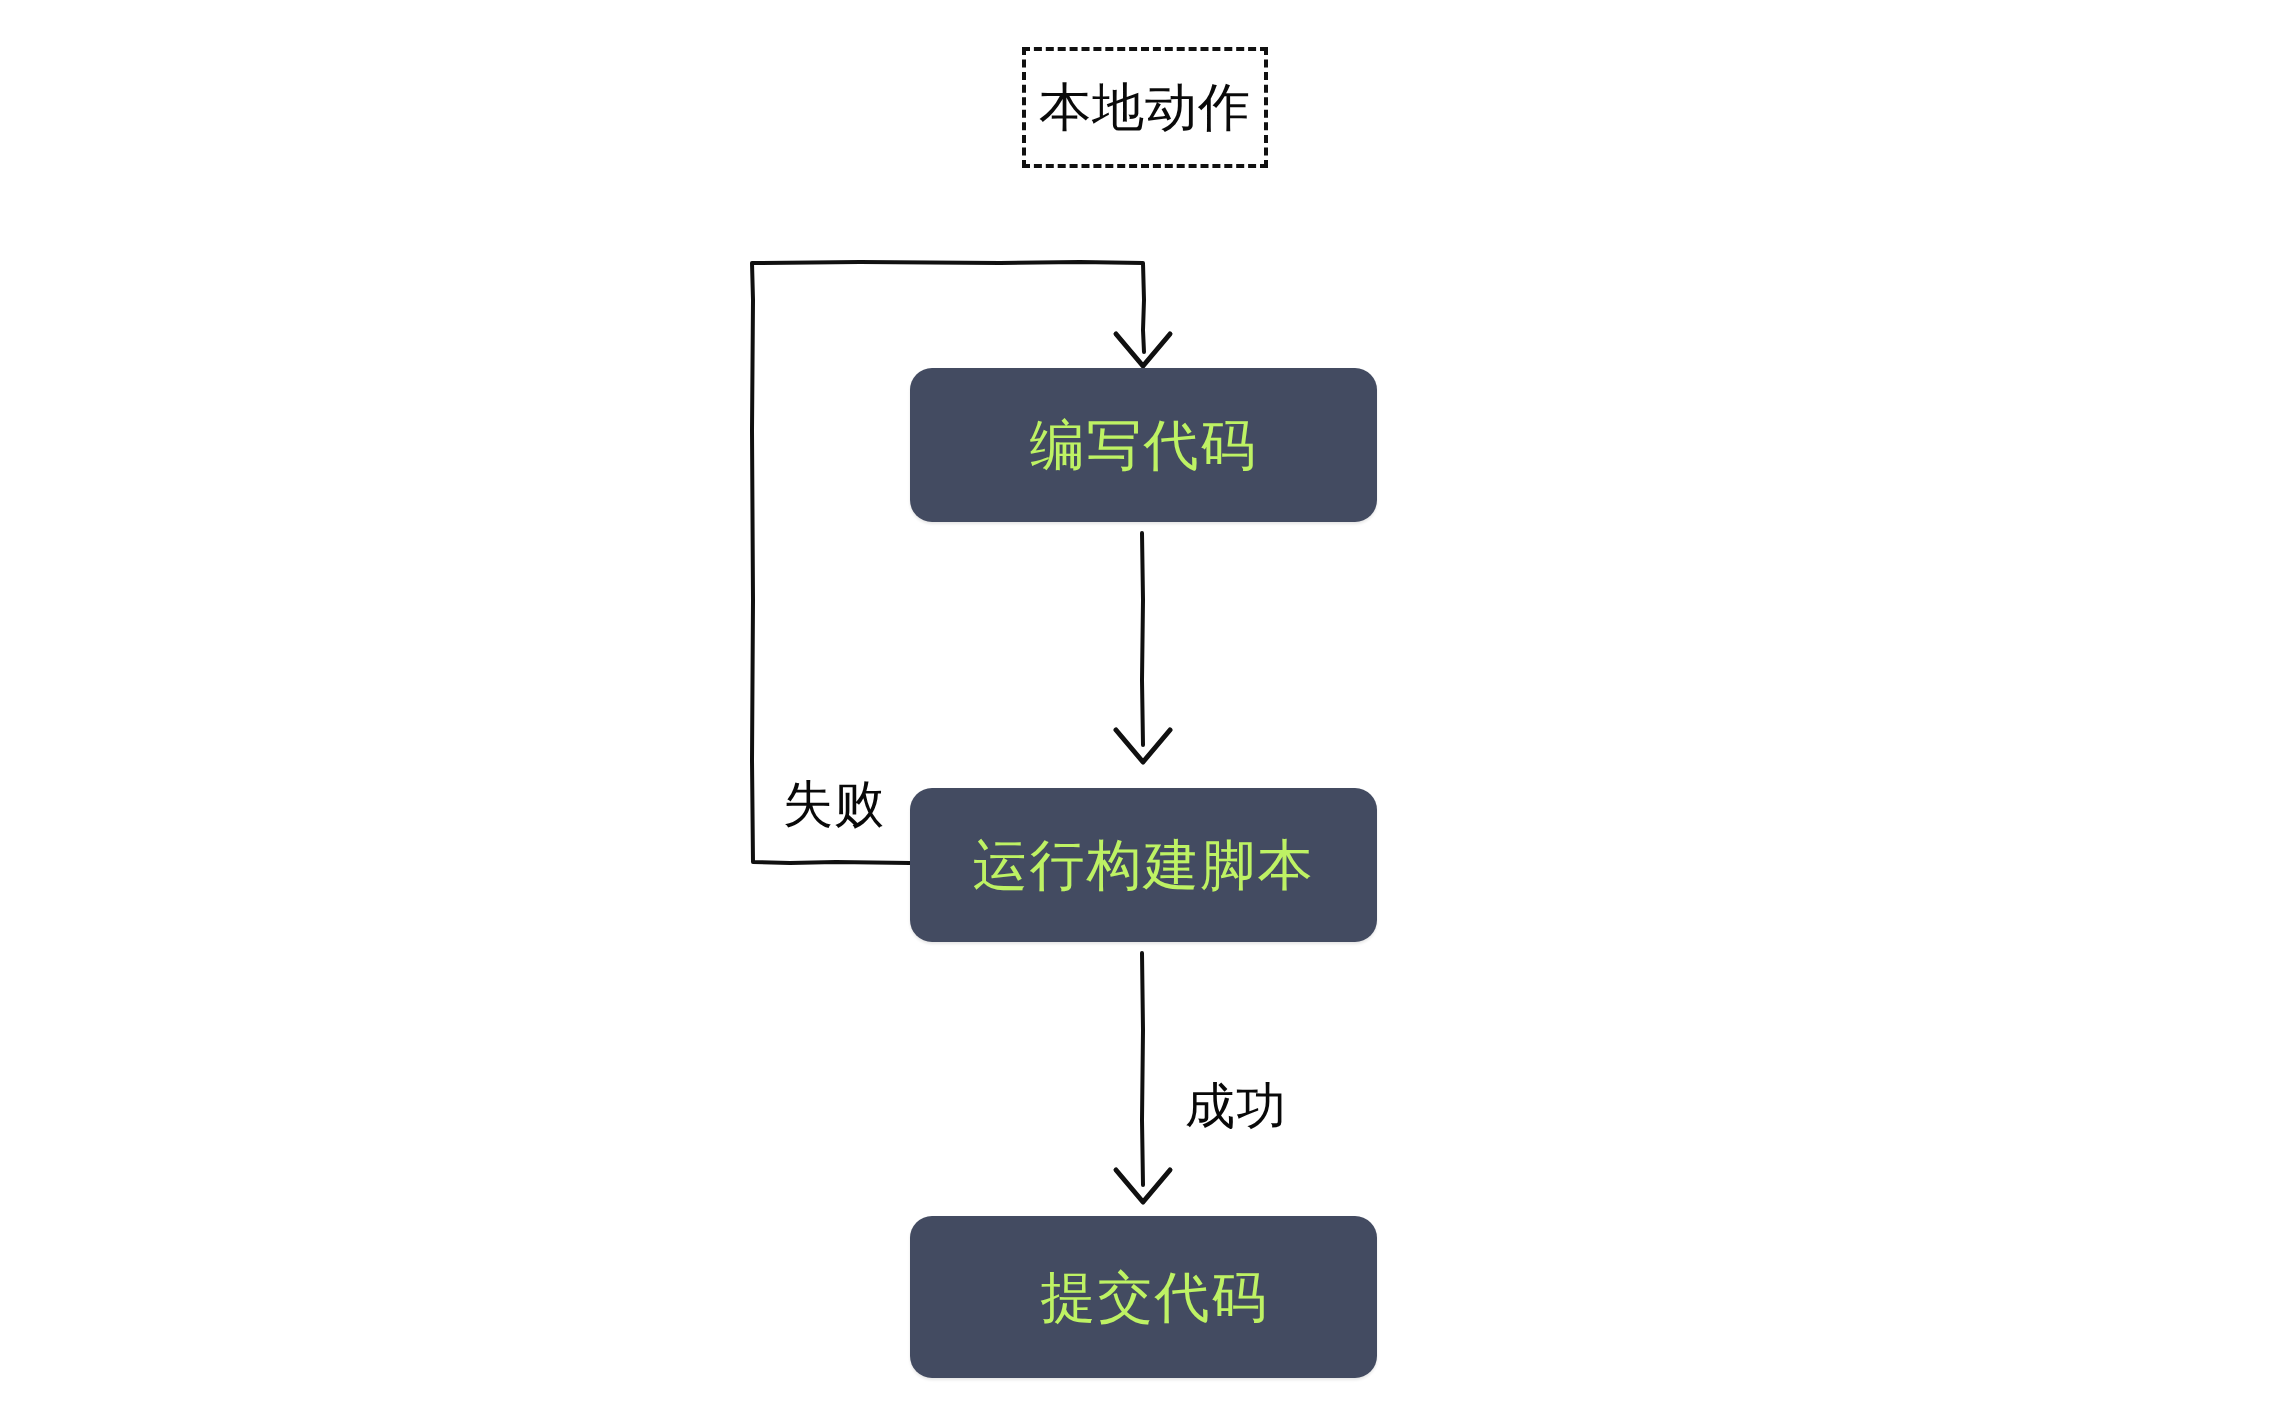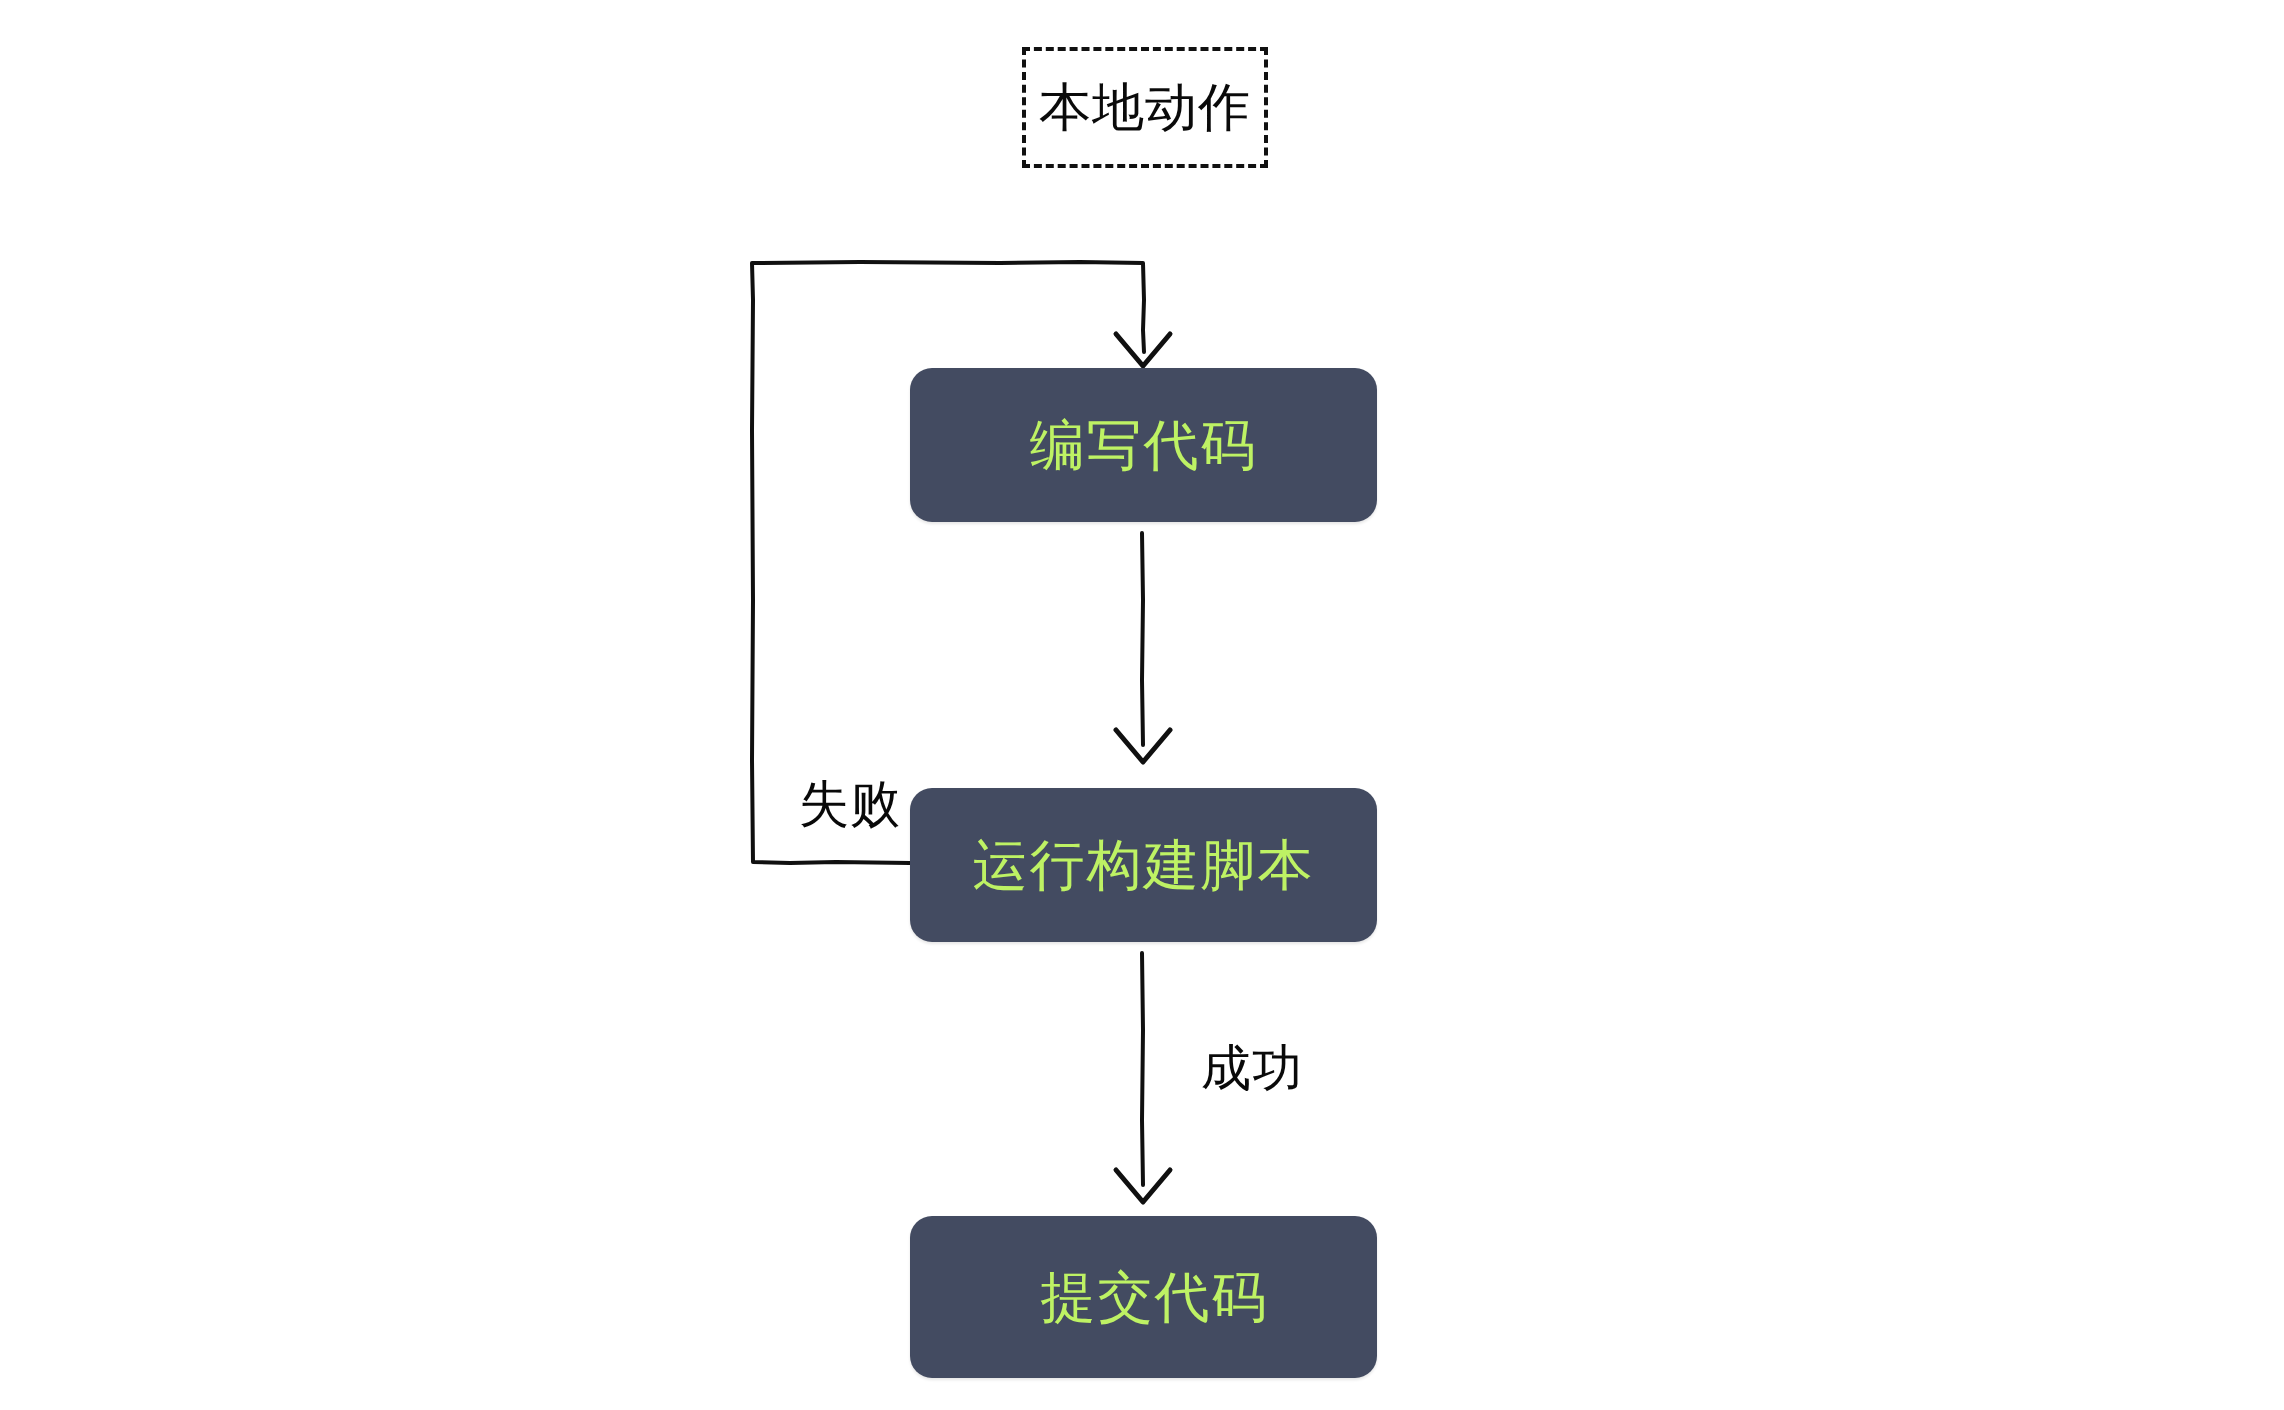--- a/index.html
+++ b/index.html
@@ -57,21 +57,20 @@
   }
   
   .edge-label {
     position: absolute;
     font-size: 50px;
     line-height: 1;
     color: #090909;
     letter-spacing: 1px;
     white-space: nowrap;
     font-weight: 400;
-    margin-left: 16px;
   }
   
   #edges {
     position: absolute;
     left: 0;
     top: 0;
     width: 2284px;
     height: 1410px;
     pointer-events: none;
   }
@@ -127,15 +126,15 @@
   <div class="node" style="left:910px; top:788px; width:467px; height:154px;align-items:center;">
     <span class="node-label">运行构建脚本</span>
   </div>
 
   <div class="node" style="left:910px; top:1216px; width:467px; height:162px;padding-left:22px;">
     <span class="node-label">提交代码</span>
   </div>
 
   <div class="edge-label" style="left:783px; top:779px;">失败</div>
 
-  <div class="edge-label" style="left:1185px; top:1043px;">成功</div>
+  <div class="edge-label" style="left:1185px; top:1081px;">成功</div>
 
 </div>
 
 </body></html>

